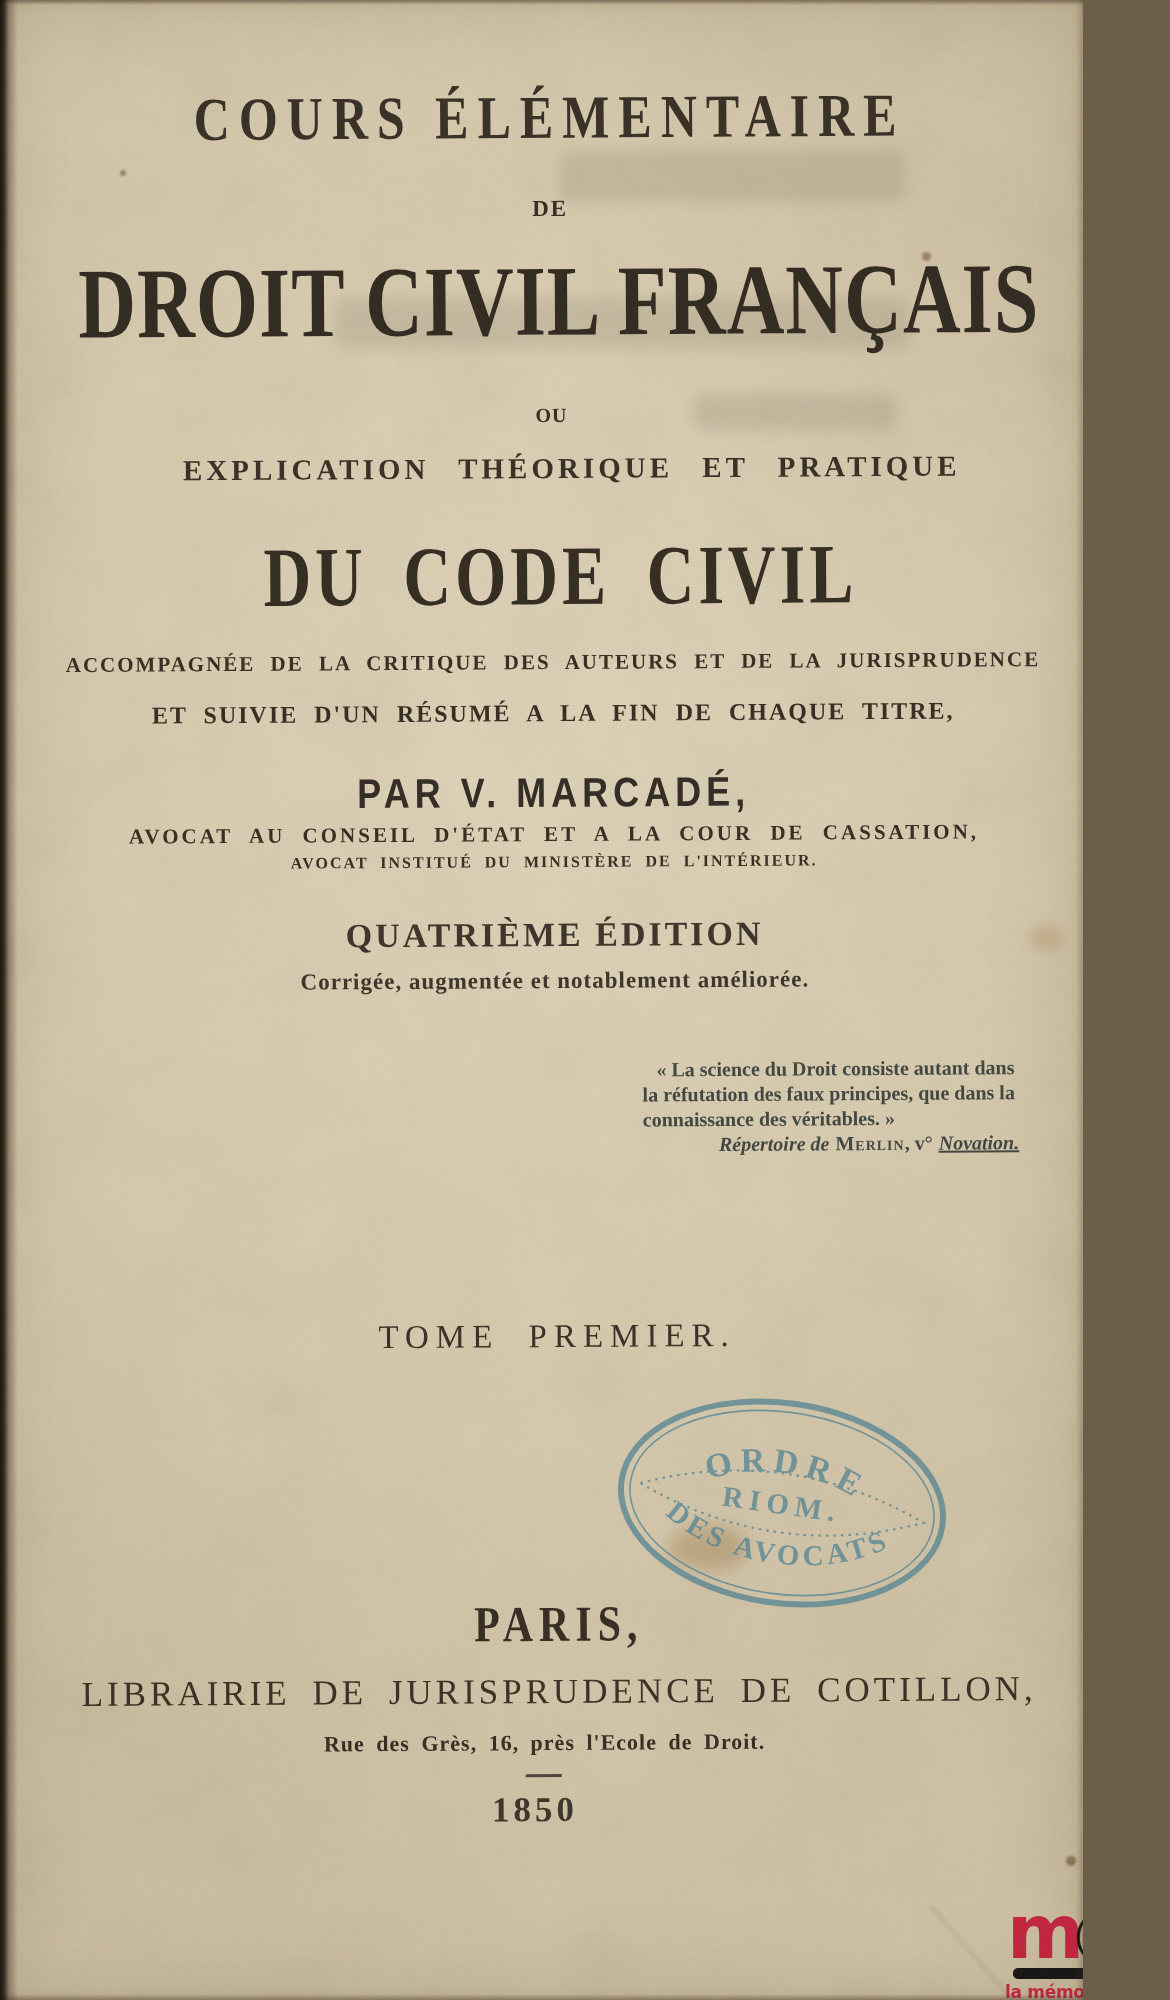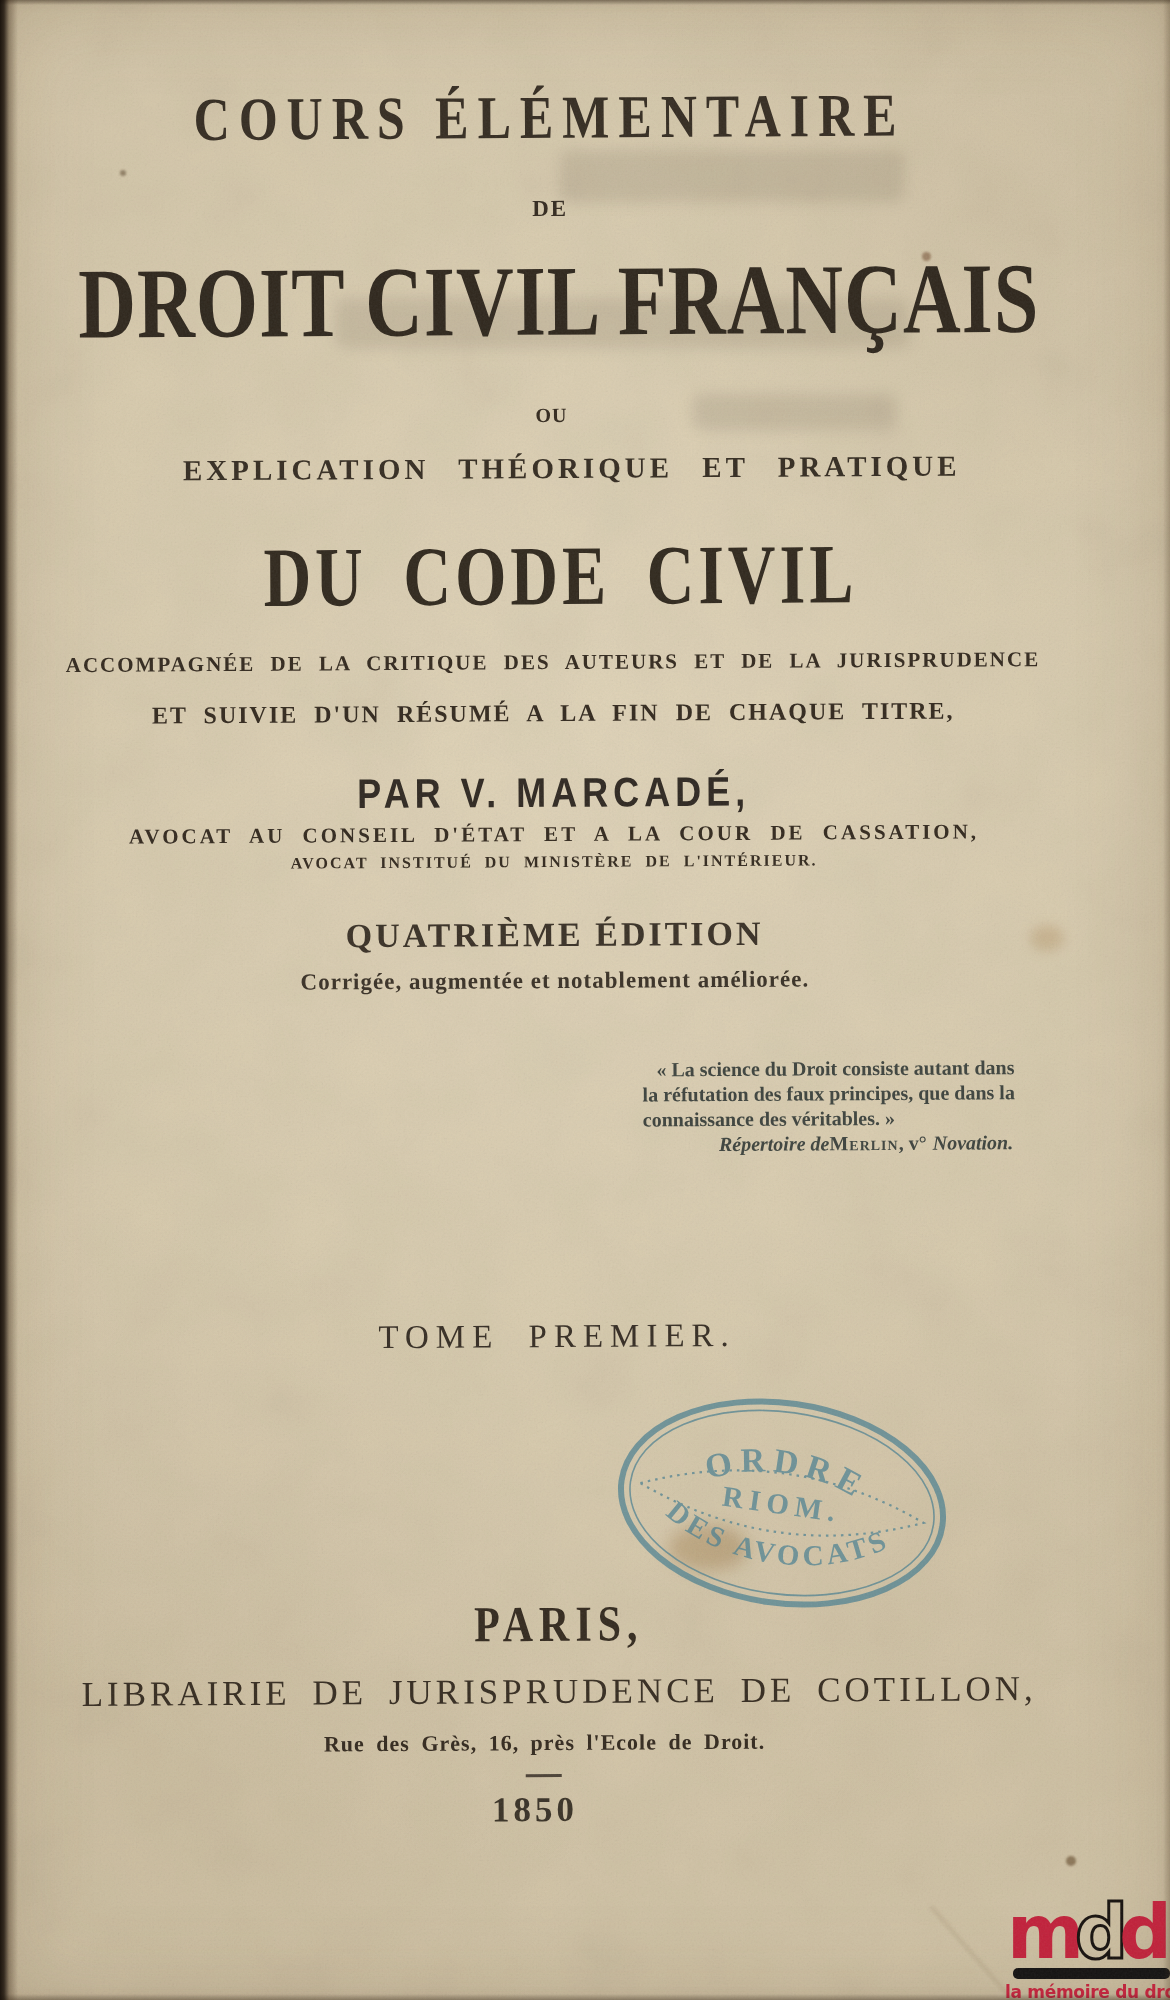--- a/index.html
+++ b/index.html
@@ -1,18 +1,18 @@
 <!DOCTYPE html>
 <html><head>
 <meta charset="utf-8">
 <style>
   html,body{margin:0;padding:0;background:#6b5f4c;}
   .page{
     position:relative;
-    width:1170px;height:2000px;
+    width:1083px;height:2000px;
     overflow:hidden;
     background-color:#d2c4a6;
     background-image:
       radial-gradient(130% 90% at 50% 38%, rgba(237,226,200,.55), rgba(237,226,200,0) 62%),
       radial-gradient(45% 30% at 85% 10%, rgba(178,160,128,.22), transparent 70%),
       radial-gradient(55% 40% at 12% 88%, rgba(182,165,135,.22), transparent 70%),
       radial-gradient(40% 25% at 80% 78%, rgba(190,172,140,.18), transparent 70%);
     box-shadow: inset 0 0 90px rgba(112,88,56,.25), inset 0 0 14px rgba(90,70,45,.18);
     font-family:"Liberation Serif", serif;
     color:#33291e;
@@ -40,22 +40,22 @@
   #rule{position:absolute;top:1774px;left:521px;width:36px;height:3px;background:#4c4236;}
   #year{top:1790px;font-size:35px;font-weight:bold;letter-spacing:4px;margin-left:-25px;color:#3a3226;}
 
   
   #epigraph{position:absolute;left:642px;top:1058px;width:432px;font-size:20px;font-weight:bold;
     color:#3e443e;line-height:25px;text-align:left;}
   .ep-line{white-space:nowrap;}
   .ep-indent1{padding-left:14px;}
   .ep-src{padding-left:76px;}
   .ital{font-style:italic;margin-top:34px;}
-  .scaps{font-variant:small-caps;letter-spacing:1px;text-align:center;}
-  .gap-l{margin-left:6px;}
+  .scaps{font-variant:small-caps;margin-left:6px;letter-spacing:1px;text-align:center;}
+  .gap-l{margin-left:6px;text-decoration:underline;}
 
   
   #stamp{position:absolute;left:606px;top:1382px;width:352px;height:242px;}
   .stamp-text{font-family:"Liberation Serif",serif;font-weight:bold;}
 
   
   #gutter-shadow{position:absolute;left:0;top:0;width:18px;height:100%;
     background:linear-gradient(to right, rgba(22,15,9,.96) 0, rgba(30,21,13,.85) 4px, rgba(70,52,33,.4) 9px, rgba(70,52,33,0) 18px);}
   #edge-top{position:absolute;left:0;top:0;width:100%;height:5px;
     background:linear-gradient(to bottom, rgba(45,32,20,.45), rgba(45,32,20,0));}

